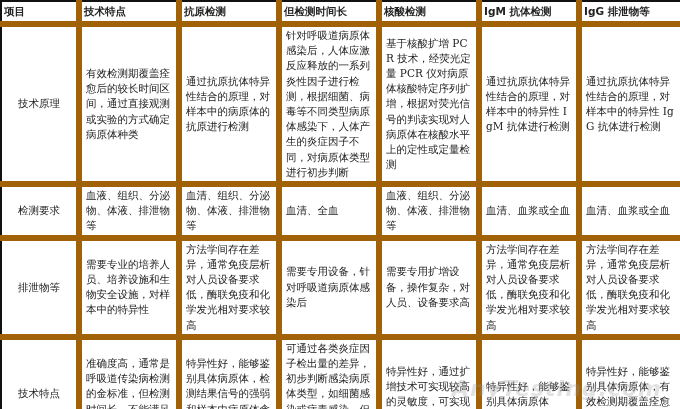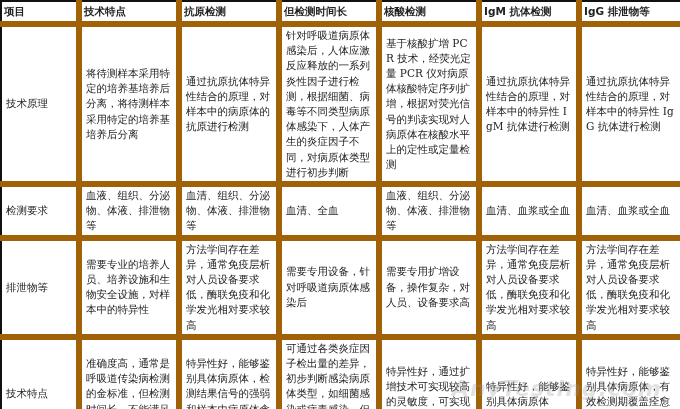--- a/index.html
+++ b/index.html
@@ -21,21 +21,21 @@
       word-break: break-all;
       text-align: left;
     }
     table.cmp th {
       font-family: "DejaVu Sans", "Liberation Sans", sans-serif;
       font-weight: bold;
       font-size: 10.5px;
       height: 19px;
       padding: 0 2px;
     }
-    table.cmp td.rowhead { }
+    table.cmp td.rowhead { text-align: center; }
     table.cmp tr > *:first-child { border-left: 2px solid #111; }
     table.cmp tr > *:last-child { border-right: 2px solid #111; }
     table.cmp tr:first-child > * { border-top: 2px solid #111; }
     table.cmp tr:last-child > * { border-bottom: 2px solid #111; }
     .watermark {
       position: absolute; right: 18px; bottom: 8px;
       font-family: "DejaVu Sans", sans-serif;
       font-size: 22px; font-weight: bold; font-style: italic;
       color: rgba(150,150,150,0.28);
       pointer-events: none; letter-spacing: 1px;
@@ -59,21 +59,21 @@
     <th>项目</th>
     <th>技术特点</th>
     <th>抗原检测</th>
     <th>但检测时间长</th>
     <th>核酸检测</th>
     <th>IgM 抗体检测</th>
     <th>IgG 排泄物等</th>
   </tr>
   <tr style="height:124px">
     <td class="rowhead">技术原理</td>
-    <td>将待测样本采用特定的培养基培养后分离，将待测样本采用特定的培养基培养后分离</td>
+    <td>有效检测期覆盖痊愈后的较长时间区间，通过直接观测或实验的方式确定病原体种类</td>
     <td>通过抗原抗体特异性结合的原理，对样本中的病原体的抗原进行检测</td>
     <td>针对呼吸道病原体感染后，人体应激反应释放的一系列炎性因子进行检测，根据细菌、病毒等不同类型病原体感染下，人体产生的炎症因子不同，对病原体类型进行初步判断</td>
     <td>基于核酸扩增 PCR 技术，经荧光定量 PCR 仪对病原体核酸特定序列扩增，根据对荧光信号的判读实现对人病原体在核酸水平上的定性或定量检测</td>
     <td>通过抗原抗体特异性结合的原理，对样本中的特异性 IgM 抗体进行检测</td>
     <td>通过抗原抗体特异性结合的原理，对样本中的特异性 IgG 抗体进行检测</td>
   </tr>
   <tr style="height:21px">
     <td class="rowhead">检测要求</td>
     <td>血液、组织、分泌物、体液、排泄物等</td>
     <td>血清、组织、分泌物、体液、排泄物等</td>

